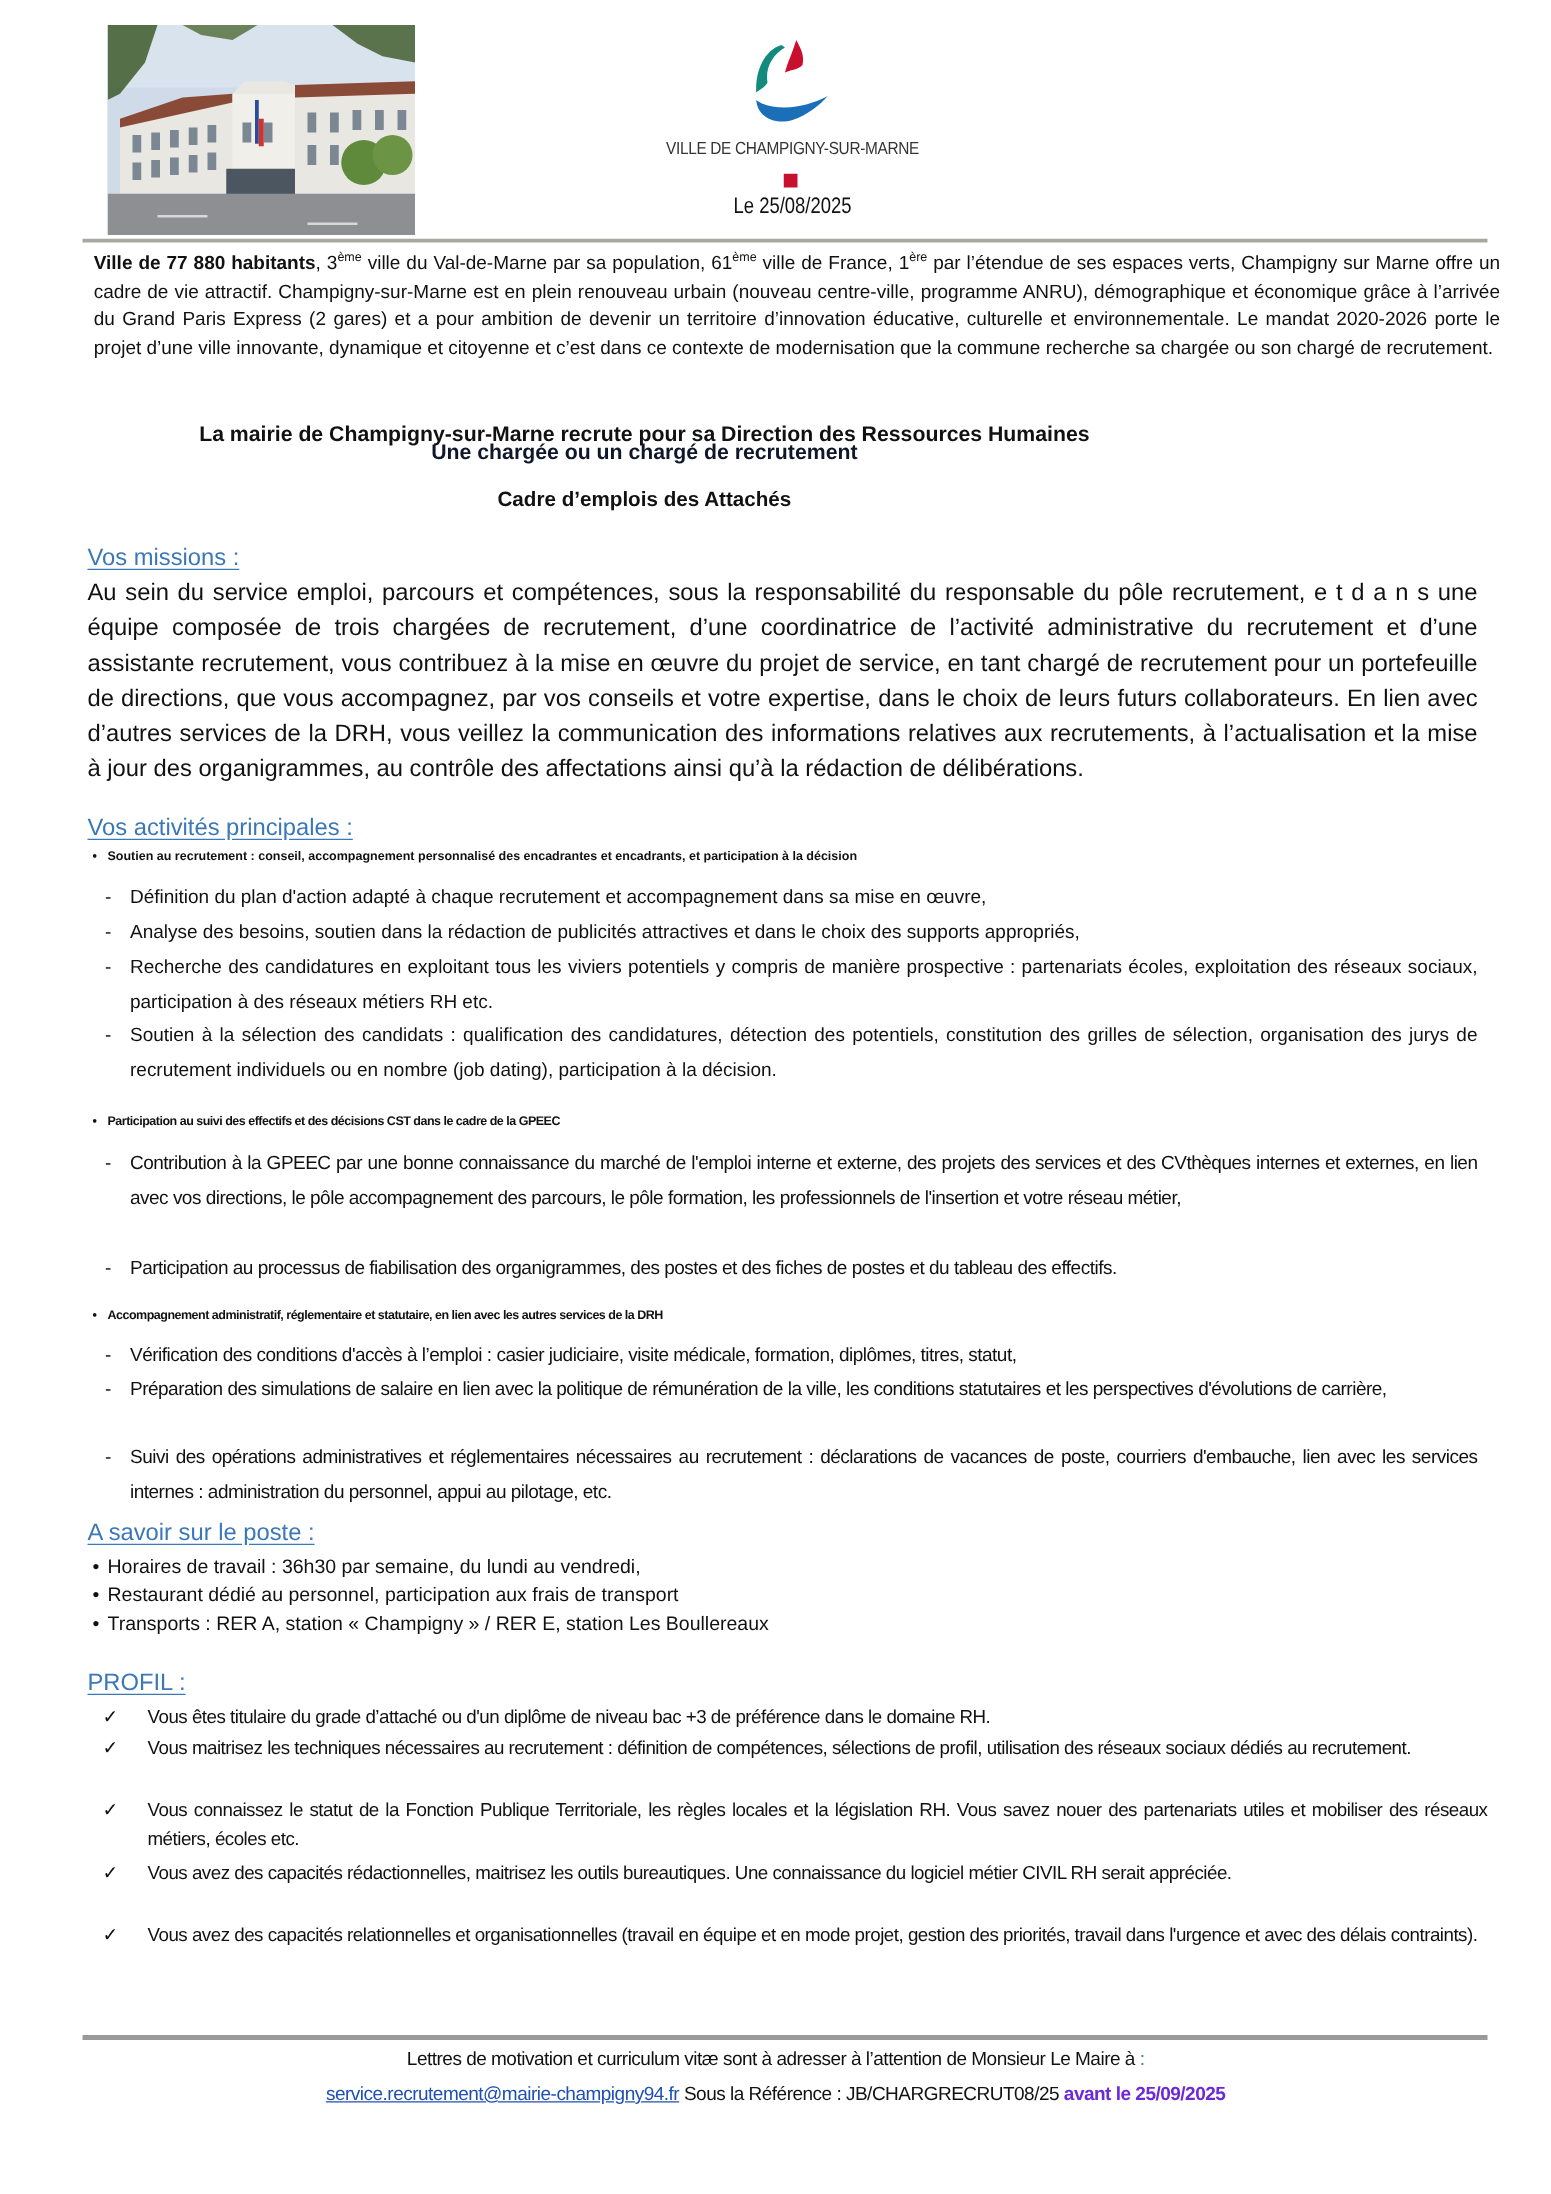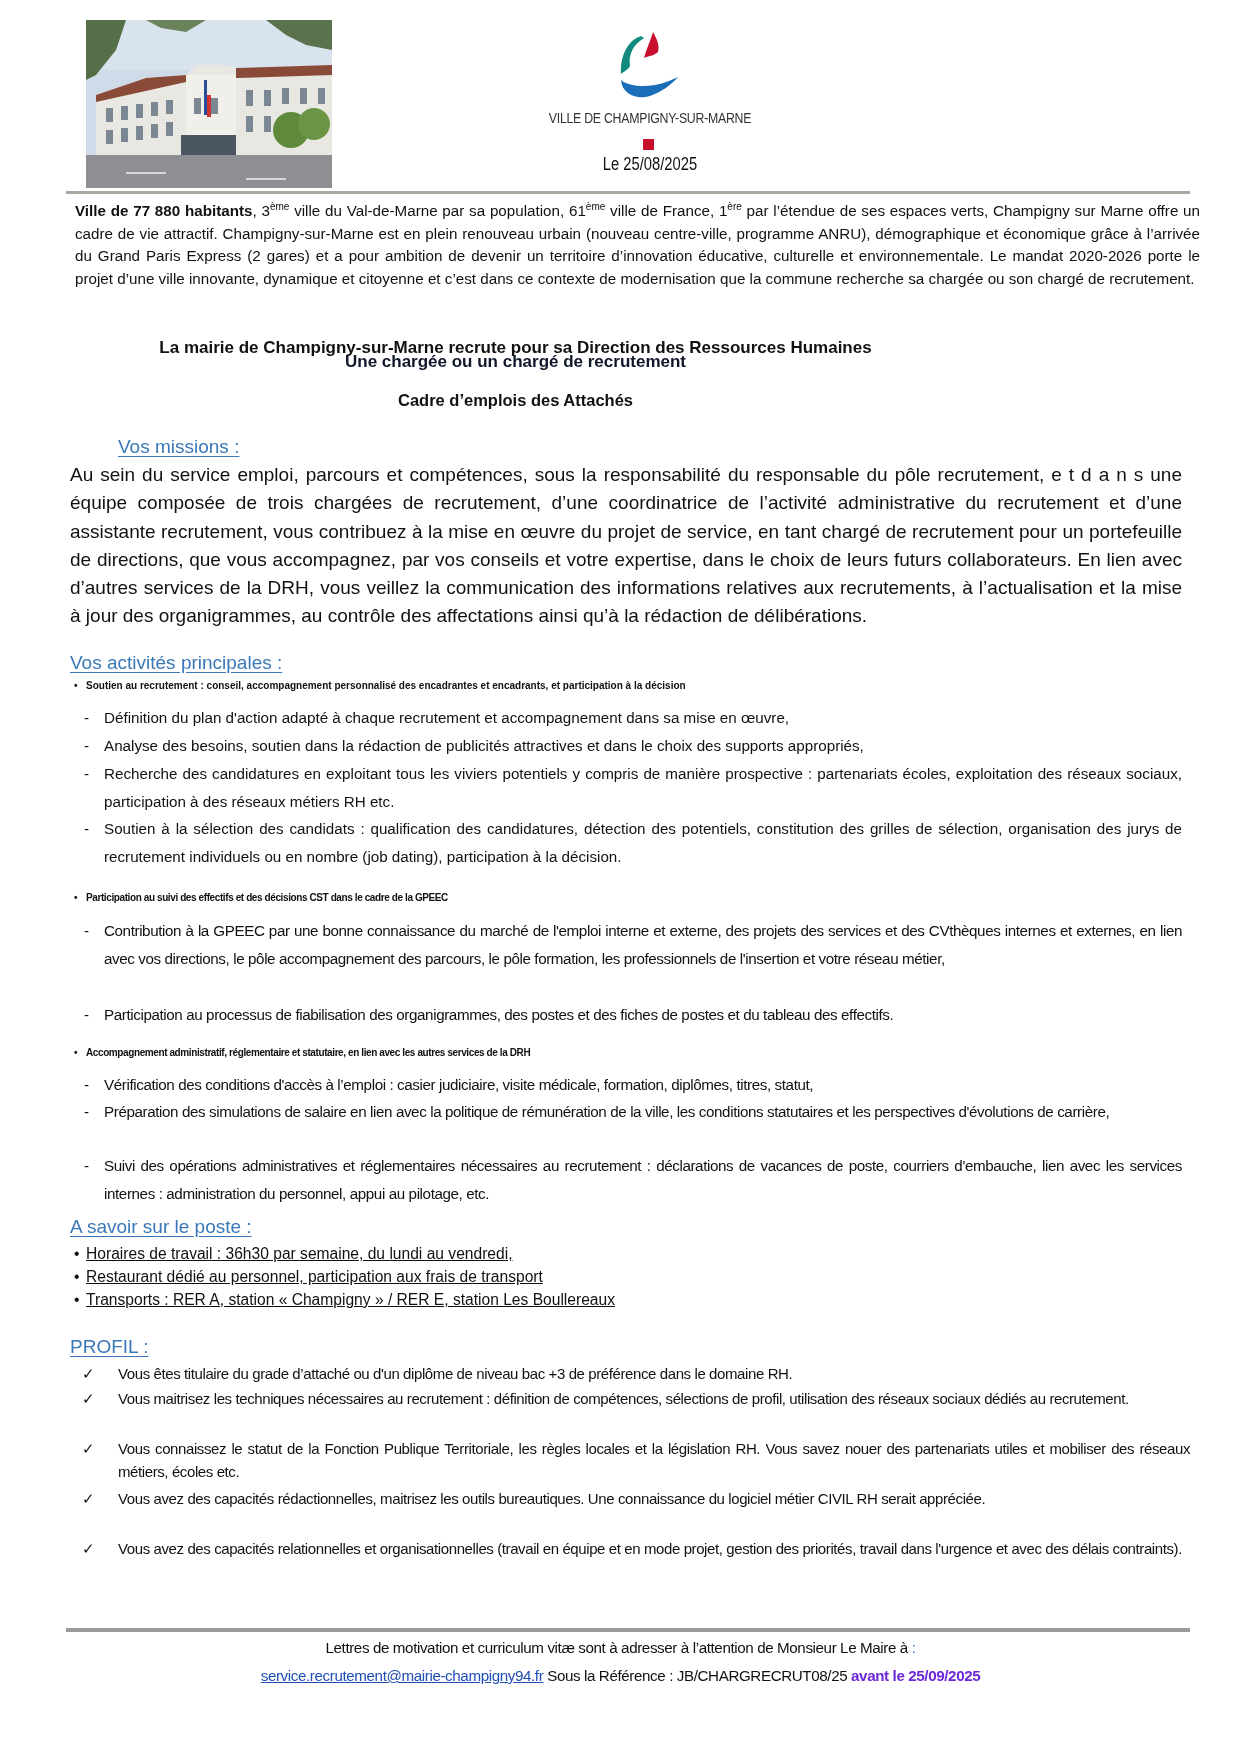--- a/index.html
+++ b/index.html
@@ -1,20 +1,20 @@
 <!DOCTYPE html>
 <html><head>
   <meta charset="utf-8">
   <style>
     html, body { margin: 0; padding: 0; background: #ffffff; }
     body { width: 1241px; height: 1755px; position: relative; overflow: hidden;
            font-family: "Liberation Sans", sans-serif; color: #111; }
     .photo { position: absolute; left: 86px; top: 20px; width: 246px; height: 168px;
              overflow: hidden; background: #cfd9e6; }
-    .logo { position: absolute; left: 520px; top: 22px; width: 260px; height: 170px; }
+    .logo { position: absolute; left: 504px; top: 22px; width: 260px; height: 170px; }
     .logo-text { position: absolute; left: 0; top: 88px; width: 260px; text-align: center;
                  font-family: "Liberation Sans Narrow", "Liberation Sans", sans-serif;
                  font-size: 14px; letter-spacing: -0.3px; color: #333; transform: scaleX(0.88); }
     .logo-square { position: absolute; left: 123px; top: 117px; width: 11px; height: 11px; background: #c8102e; }
     .logo-date { position: absolute; left: 0; top: 132px; width: 260px; text-align: center;
                  font-size: 18px; color: #111; transform: scaleX(0.82); }
     .rule { position: absolute; left: 66px; width: 1124px; height: 3px; background: #a8a8a0; }
     .rule.top { top: 191px; }
     .rule.bottom { top: 1628px; height: 4px; background: #9a9a9a; }
     .intro { position: absolute; left: 75px; top: 200px; width: 1125px; font-family: "Liberation Sans", sans-serif;
@@ -26,21 +26,21 @@
     .h3 { top: 391px; color: #111; font-size: 16.5px; }
     .section-title { position: absolute; left: 70px; font-size: 19px; color: #3b78b8; text-decoration: underline;
                      text-underline-offset: 3px; }
     .para { position: absolute; left: 70px; width: 1112px; font-size: 19px; line-height: 28.3px; text-align: justify; }
     .bullet-head { position: absolute; left: 74px; width: 1120px; font-size: 10px; font-weight: bold; }
     .bullet-head .dot { display: inline-block; width: 12px; font-weight: bold; }
     .dash-item { position: absolute; left: 84px; width: 1098px; font-size: 15.2px; line-height: 28px; text-align: justify; }
     .dash-item .dash { position: absolute; left: 0; top: 0; width: 20px; }
     .dash-item .txt { display: block; margin-left: 20px; }
     .narrow { font-family: "Liberation Sans", sans-serif; letter-spacing: -0.4px; }
-    .info { position: absolute; left: 74px; font-size: 15.6px; line-height: 23.5px; text-decoration: underline; }
+    .info { position: absolute; left: 74px; font-size: 15.6px; line-height: 23.5px; }
     .info .dot { display: inline-block; width: 12px; }
     .check-item { position: absolute; left: 82px; width: 1108px; font-size: 15px; line-height: 22.8px; text-align: justify; }
     .check-item .chk { position: absolute; left: 0; top: 0; }
     .check-item .txt { display: block; margin-left: 36px; }
     .footer-line { position: absolute; left: 0; width: 1241px; text-align: center; font-size: 15.2px; }
     .f1 { top: 1639px; }
     .f2 { top: 1667px; }
     .email { color: #1f4fb4; text-decoration: underline; }
     .deadline { color: #6d28d9; font-weight: bold; }
     .colon-blue { color: #3b78b8; }
@@ -106,21 +106,21 @@
 <div class="rule top"></div>
 
 <div class="intro">
   <b>Ville de 77 880 habitants</b><span>, 3</span><sup>ème</sup><span> ville du Val-de-Marne par sa population, 61</span><sup>ème</sup><span> ville de France, 1</span><sup>ère</sup><span> par l’étendue de ses espaces verts, Champigny sur Marne offre un cadre de vie attractif. Champigny-sur-Marne est en plein renouveau urbain (nouveau centre-ville, programme ANRU), démographique et économique grâce à l’arrivée du Grand Paris Express (2 gares) et a pour ambition de devenir un territoire d’innovation éducative, culturelle et environnementale. Le mandat 2020-2026 porte le projet d’une ville innovante, dynamique et citoyenne et c’est dans ce contexte de modernisation que la commune recherche sa chargée ou son chargé de recrutement.</span>
 </div>
 
 <div class="heading h1">La mairie de Champigny-sur-Marne recrute pour sa Direction des Ressources Humaines</div>
 <div class="heading h2">Une chargée ou un chargé de recrutement</div>
 <div class="heading h3">Cadre d’emplois des Attachés</div>
 
-<div class="section-title" style="top:436px;margin-left:48px;">Vos missions :</div>
+<div class="section-title" style="top:436px;">Vos missions :</div>
 <div class="para" style="top:461px;">Au sein du service emploi,  parcours et compétences, sous la responsabilité du responsable du pôle recrutement,  e t   d a n s   une équipe composée  de  trois  chargées  de  recrutement,  d’une  coordinatrice  de  l’activité  administrative  du  recrutement  et  d’une  assistante recrutement, vous contribuez à la mise en œuvre du projet de service, en tant chargé de recrutement pour un portefeuille de directions, que vous accompagnez,  par vos conseils et votre expertise, dans le choix de leurs futurs collaborateurs. En lien avec d’autres services de la DRH, vous veillez la communication des informations relatives aux recrutements, à l’actualisation et la mise à jour des organigrammes, au contrôle des affectations ainsi qu’à la rédaction de délibérations.</div>
 
 <div class="section-title" style="top:652px;">Vos activités principales :</div>
 
 <div class="bullet-head" style="top:680px;">
   <span class="dot">•</span><span>Soutien au recrutement : conseil, accompagnement personnalisé des encadrantes et encadrants, et participation à la décision</span>
 </div>
 <div class="dash-item" style="top:704px;">
   <span class="dash">-</span>
     <span class="txt">Définition du plan d'action adapté à chaque recrutement  et accompagnement dans sa mise en œuvre,</span>

